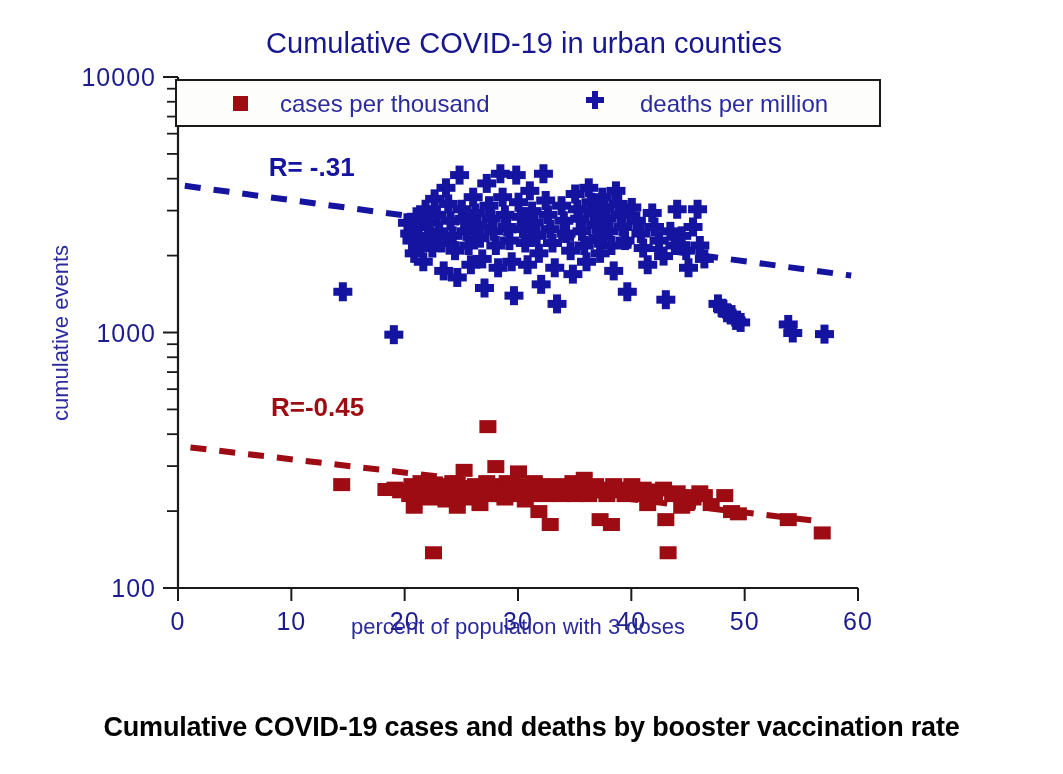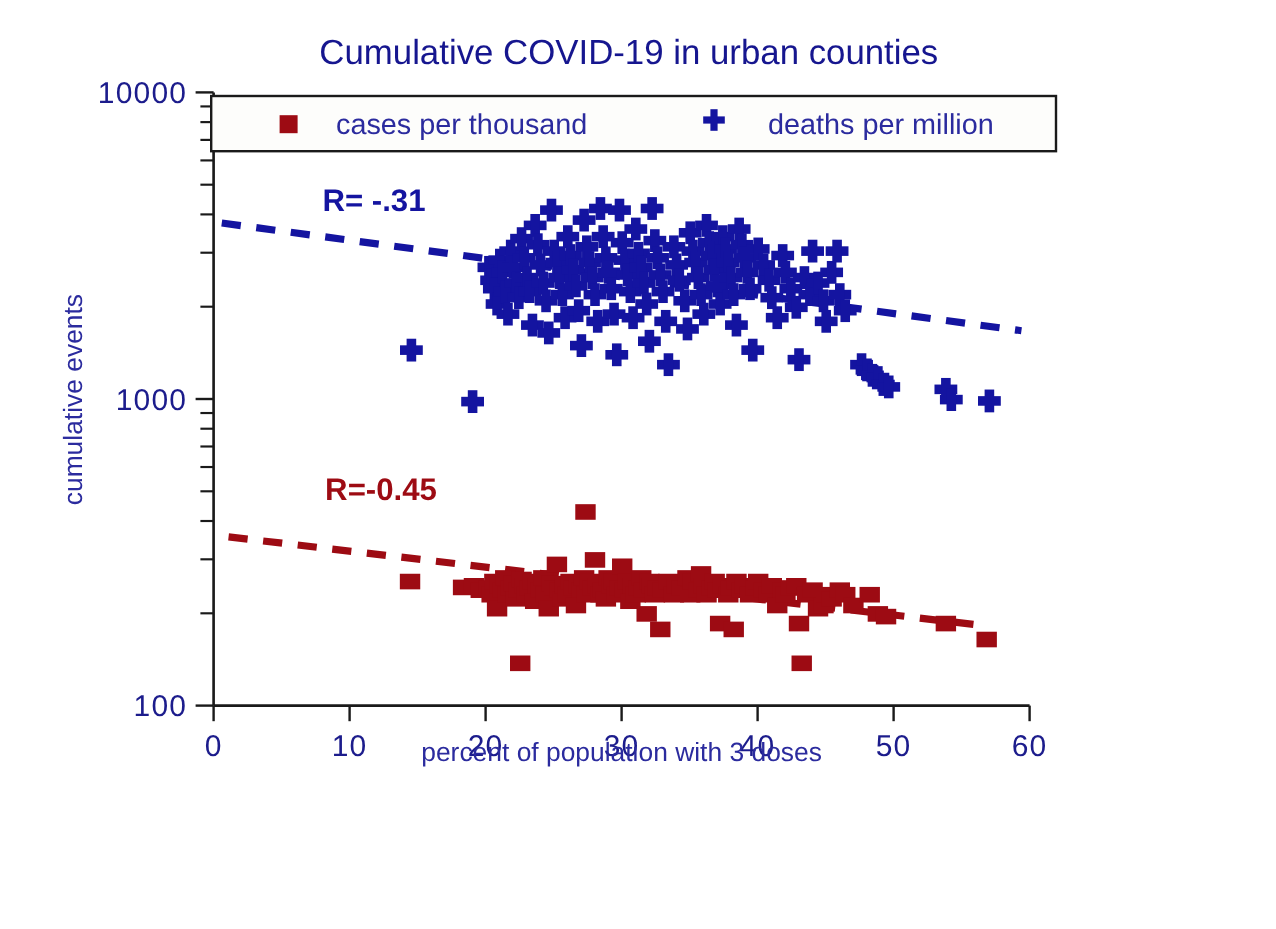--- a/index.html
+++ b/index.html
@@ -759,13 +759,14 @@
       <rect x="233" y="96" width="15" height="15" fill="#9d0b13"></rect>
       <text class="legend-text" x="280" y="112">cases per thousand</text>
       <g>
         <rect x="586" y="97" width="18" height="6" fill="#1414a0"></rect>
         <rect x="592" y="91" width="6" height="18" fill="#1414a0"></rect>
       </g>
       <text class="legend-text" x="640" y="112">deaths per million</text>
     </g>
   </svg>
 
+  <div class="caption">Cumulative COVID-19 cases and deaths by booster vaccination rate</div>
 </div>
 
 </body></html>

